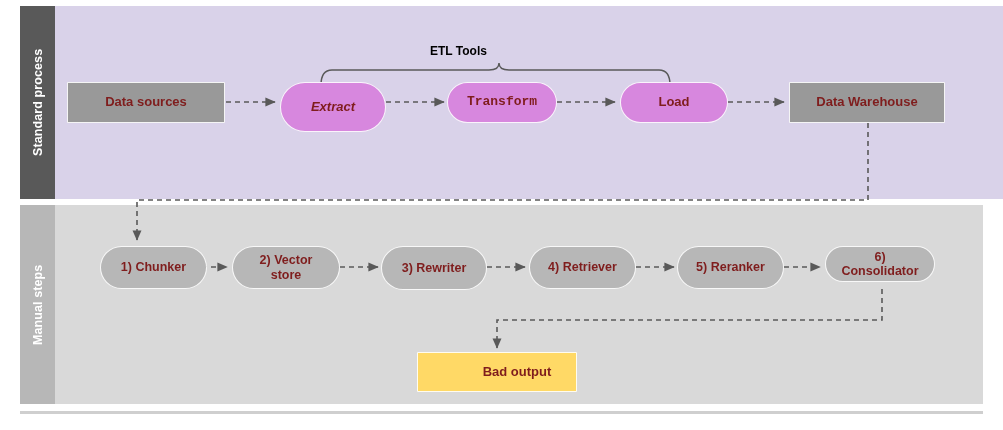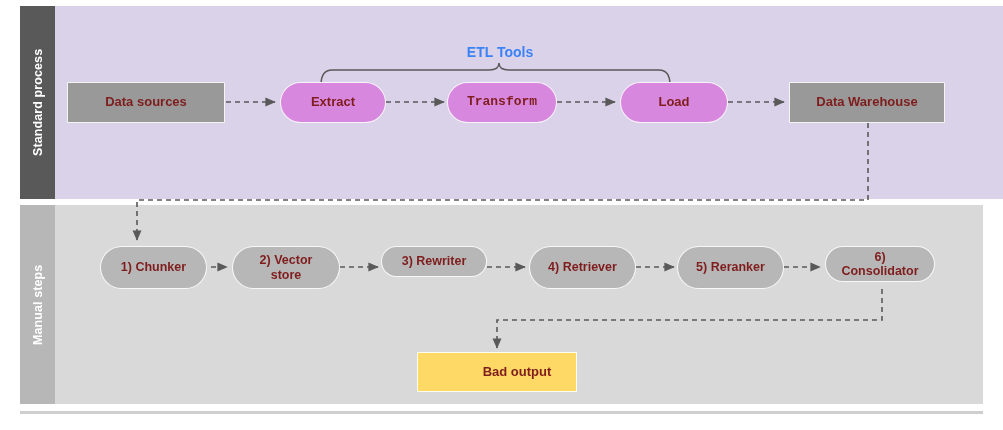--- a/index.html
+++ b/index.html
@@ -78,24 +78,23 @@
   .node.gray-box    { background: #999999; }
   .node.magenta     { background: #d787de; }
   .node.gray-pill   { background: #b7b7b7; font-size: 12.5px; }
   .node.yellow-box  { background: #ffd966; }
 
   
   #etl-label {
     position: absolute;
     left: 430px; top: 44px;
     width: 140px;
-    text-align: center;
-    font-size: 14px;
+    font-size: 12px;
     font-weight: bold;
-    color: #3b82f6;
+    color: #000000;
   }
 
   
   #edges {
     position: absolute;
     left: 0; top: 0;
     width: 1003px; height: 430px;
     pointer-events: none;
   }
 </style>
@@ -137,33 +136,33 @@
       <path d="M882,289 L882,320 L497,320 L497,348" marker-end="url(#arrowhead)"></path>
     </g>
 
     <path fill="none" stroke="#595959" stroke-width="1.5" d="M321,85 Q321,70 332,70 L489,70 Q499,70 499,63 Q499,70 509,70 L659,70 Q670,70 670,85"></path>
   </svg>
 
   <div id="etl-label">ETL Tools</div>
 
   <div class="node rect gray-box" style="left:67px; top:82px; width:158px; height:41px;">Data sources</div>
 
-  <div class="node pill magenta" style="left:280px; top:82px; width:106px; height:41px;">Extract</div>
+  <div class="node pill magenta" style="left:280px; top:82px; width:106px; height:50px;font-style:italic;">Extract</div>
 
   <div class="node pill magenta" style="left:447px; top:82px; width:110px; height:41px;font-family:Liberation Mono, monospace;">Transform</div>
 
   <div class="node pill magenta" style="left:620px; top:82px; width:108px; height:41px;">Load</div>
 
   <div class="node rect gray-box" style="left:789px; top:82px; width:156px; height:41px;">Data Warehouse</div>
 
   <div class="node pill gray-pill" style="left:100px; top:246px; width:107px; height:43px;">1) Chunker</div>
 
   <div class="node pill gray-pill" style="left:232px; top:246px; width:108px; height:43px; padding:0 18px;">2) Vector store</div>
 
-  <div class="node pill gray-pill" style="left:381px; top:246px; width:106px; height:31px;">3) Rewriter</div>
+  <div class="node pill gray-pill" style="left:381px; top:246px; width:106px; height:44px;">3) Rewriter</div>
 
   <div class="node pill gray-pill" style="left:529px; top:246px; width:107px; height:43px;">4) Retriever</div>
 
   <div class="node pill gray-pill" style="left:677px; top:246px; width:107px; height:43px;">5) Reranker</div>
 
   <div class="node pill gray-pill" style="left:825px; top:246px; width:110px; height:36px; padding:0 14px;">6) Consolidator</div>
 
   <div class="node rect yellow-box" style="left:417px; top:352px; width:160px; height:40px;padding-left:40px;">Bad output</div>
 
 </div>

